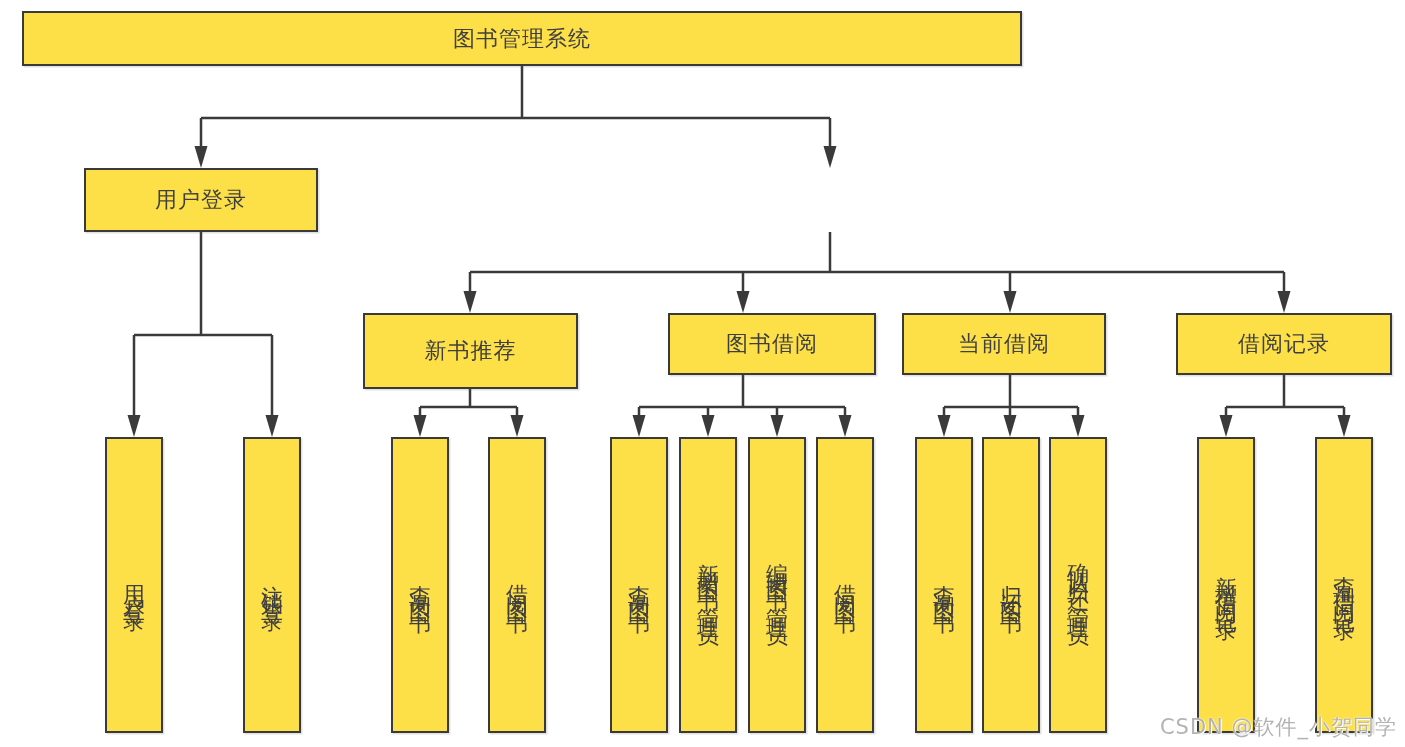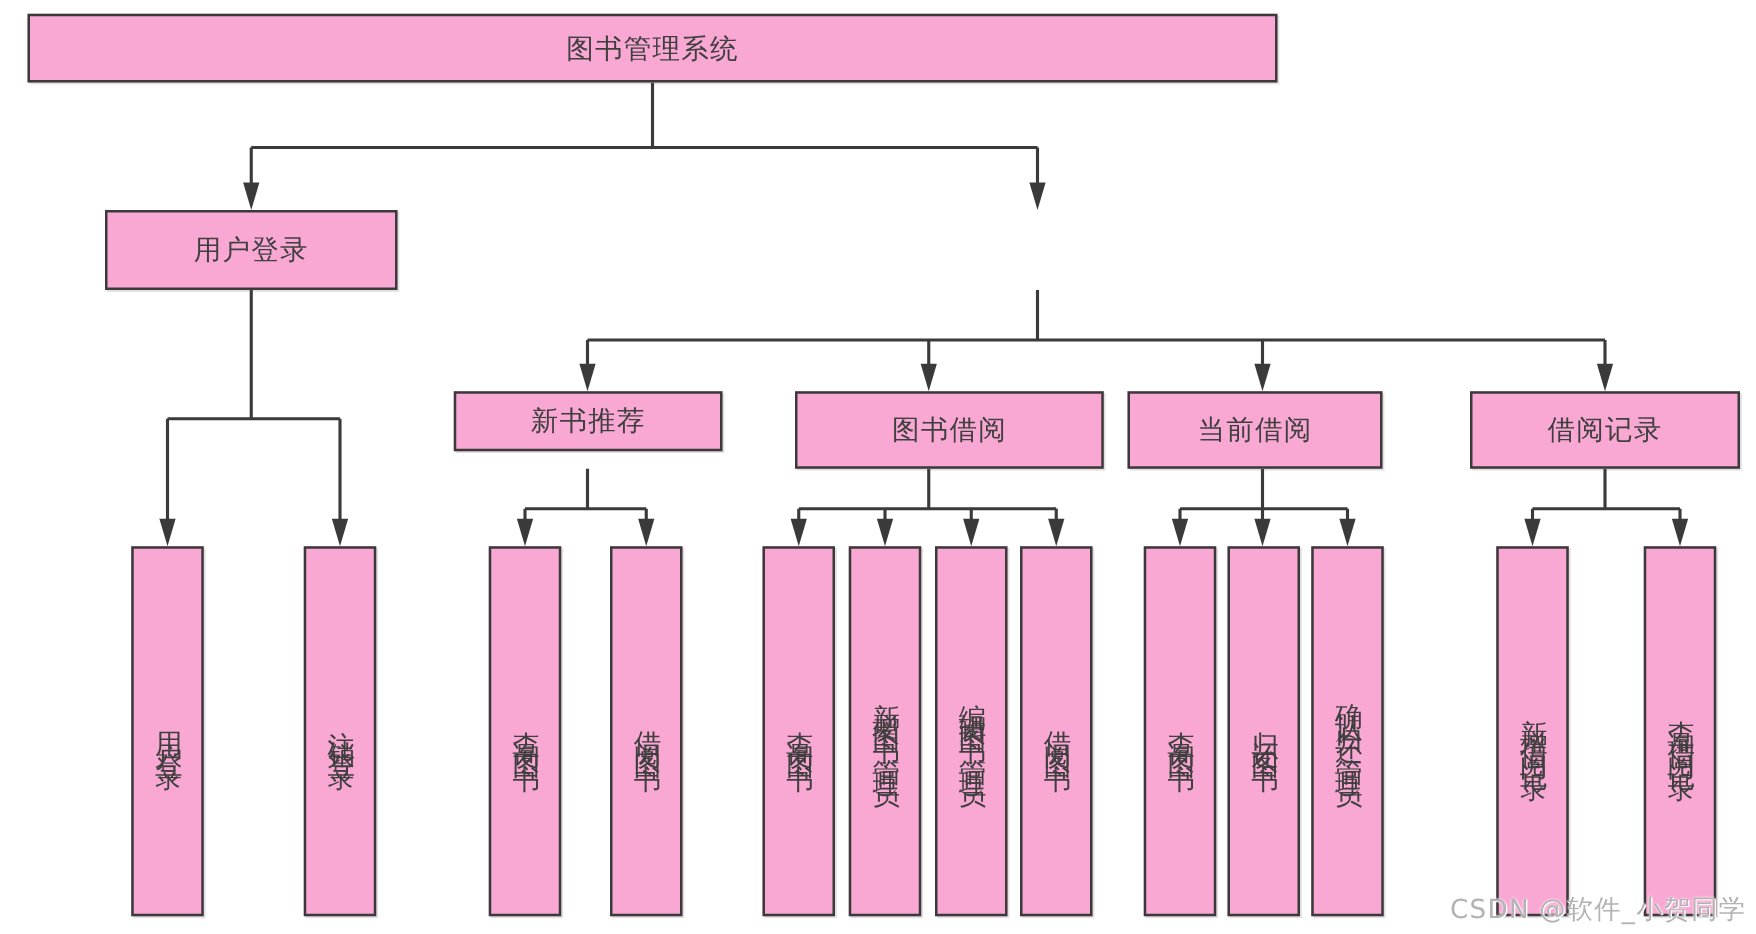--- a/index.html
+++ b/index.html
@@ -18,21 +18,21 @@
     font-family:"DejaVu Sans", sans-serif;
     overflow:hidden;
   }
   .connectors{
     position:absolute;
     left:0;top:0;
     width:1405px;height:747px;
   }
   .node{
     position:absolute;
-    background:#f9a8d4;
+    background:#fde047;
     border:2.5px solid var(--line);
     color:var(--text);
     display:flex;
     align-items:center;
     justify-content:center;
     box-shadow:1.5px 1.5px 0 rgba(90,90,90,0.18);
   }
   .h-node{
     font-size:22px;
     letter-spacing:1px;
@@ -94,22 +94,22 @@
       <use href="#ah" transform="translate(1078,437)"></use>
       <use href="#ah" transform="translate(1226,437)"></use>
       <use href="#ah" transform="translate(1344,437)"></use>
     </g>
   </svg>
 
   <div class="node h-node" style="left:22px;top:11px;width:1000px;height:55px;">图书管理系统</div>
 
   <div class="node h-node" style="left:84px;top:168px;width:234px;height:64px;">用户登录</div>
 
-  <div class="node h-node" style="left:363px;top:313px;width:215px;height:48px;">新书推荐</div>
-  <div class="node h-node" style="left:636px;top:313px;width:247px;height:62px;">图书借阅</div>
+  <div class="node h-node" style="left:363px;top:313px;width:215px;height:76px;">新书推荐</div>
+  <div class="node h-node" style="left:668px;top:313px;width:208px;height:62px;">图书借阅</div>
   <div class="node h-node" style="left:902px;top:313px;width:204px;height:62px;">当前借阅</div>
   <div class="node h-node" style="left:1176px;top:313px;width:216px;height:62px;">借阅记录</div>
 
   <div class="node v-node" style="left:105px;top:437px;width:58px;height:296px;">用户登录</div>
   <div class="node v-node" style="left:243px;top:437px;width:58px;height:296px;">注销登录</div>
 
   <div class="node v-node" style="left:391px;top:437px;width:58px;height:296px;">查询图书</div>
   <div class="node v-node" style="left:488px;top:437px;width:58px;height:296px;">借阅图书</div>
 
   <div class="node v-node" style="left:610px;top:437px;width:58px;height:296px;">查询图书</div>

